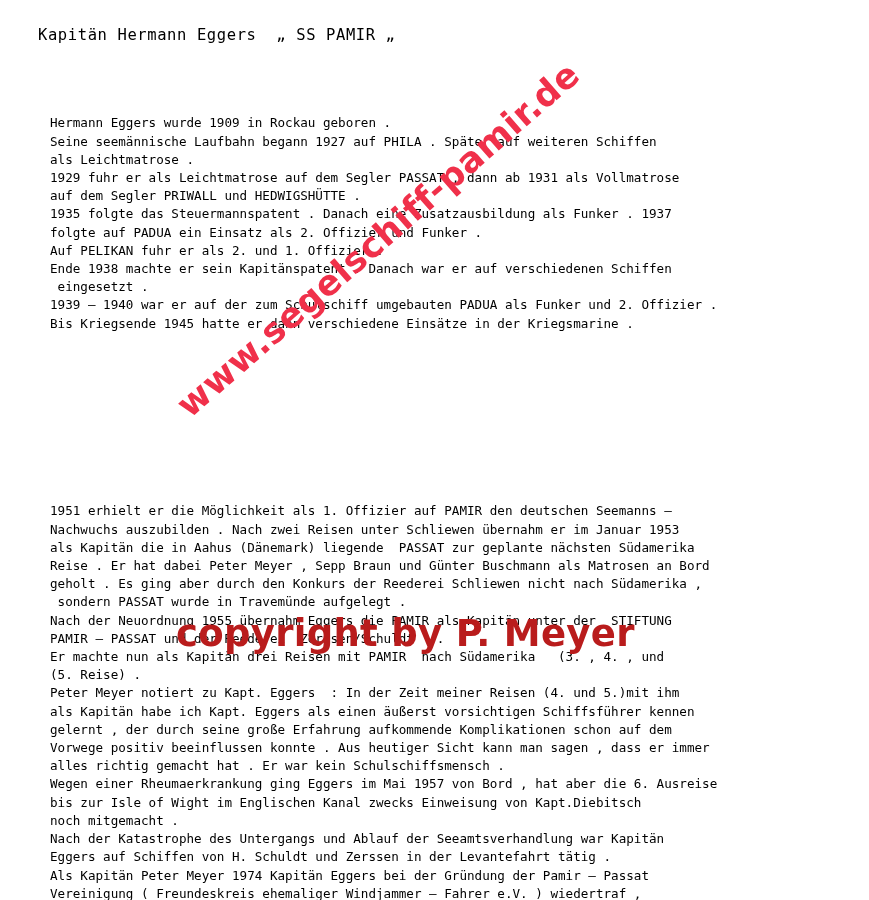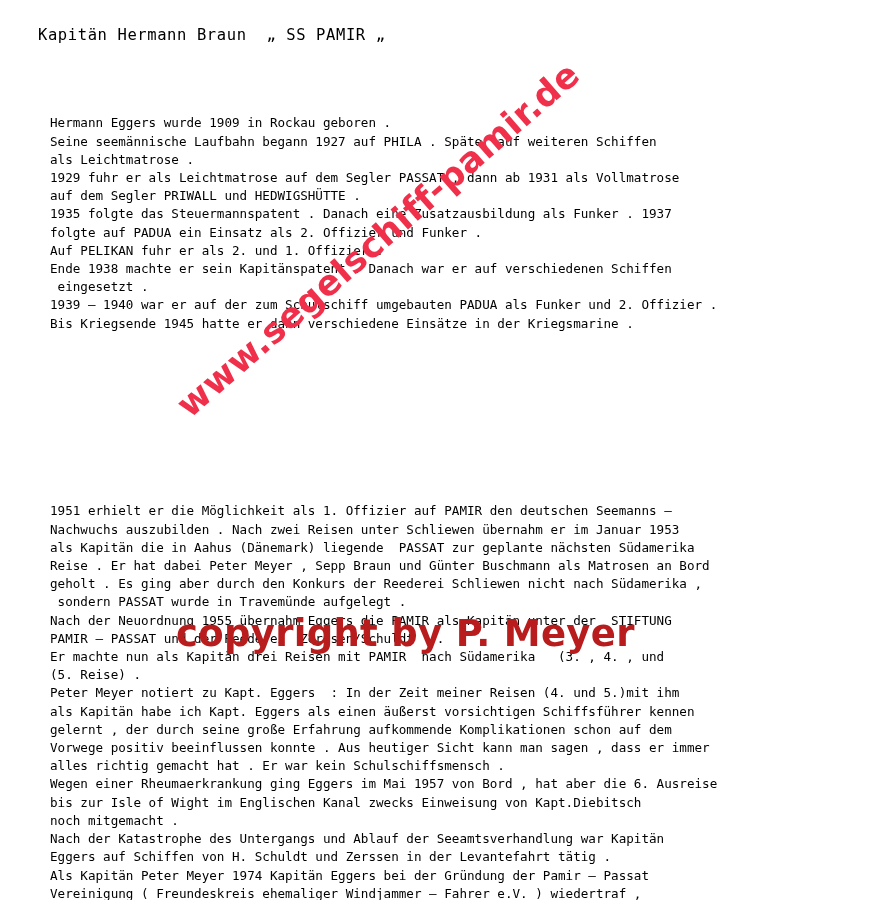--- a/index.html
+++ b/index.html
@@ -76,21 +76,21 @@
     color: #b91c1c;
     white-space: nowrap;
     letter-spacing: 0.3px;
   }
 </style>
 </head>
 <body>
 
 <div class="page">
 
-  <div class="doc-title">Kapitän Hermann Braun  „ SS PAMIR „</div>
+  <div class="doc-title">Kapitän Hermann Eggers  „ SS PAMIR „</div>
 
   <div class="body-text">
     <p class="para">Hermann Eggers wurde 1909 in Rockau geboren .
 Seine seemännische Laufbahn begann 1927 auf PHILA . Später auf weiteren Schiffen
 als Leichtmatrose .
 1929 fuhr er als Leichtmatrose auf dem Segler PASSAT , dann ab 1931 als Vollmatrose
 auf dem Segler PRIWALL und HEDWIGSHÜTTE .
 1935 folgte das Steuermannspatent . Danach eine Zusatzausbildung als Funker . 1937
 folgte auf PADUA ein Einsatz als 2. Offizier und Funker .
 Auf PELIKAN fuhr er als 2. und 1. Offizier .

